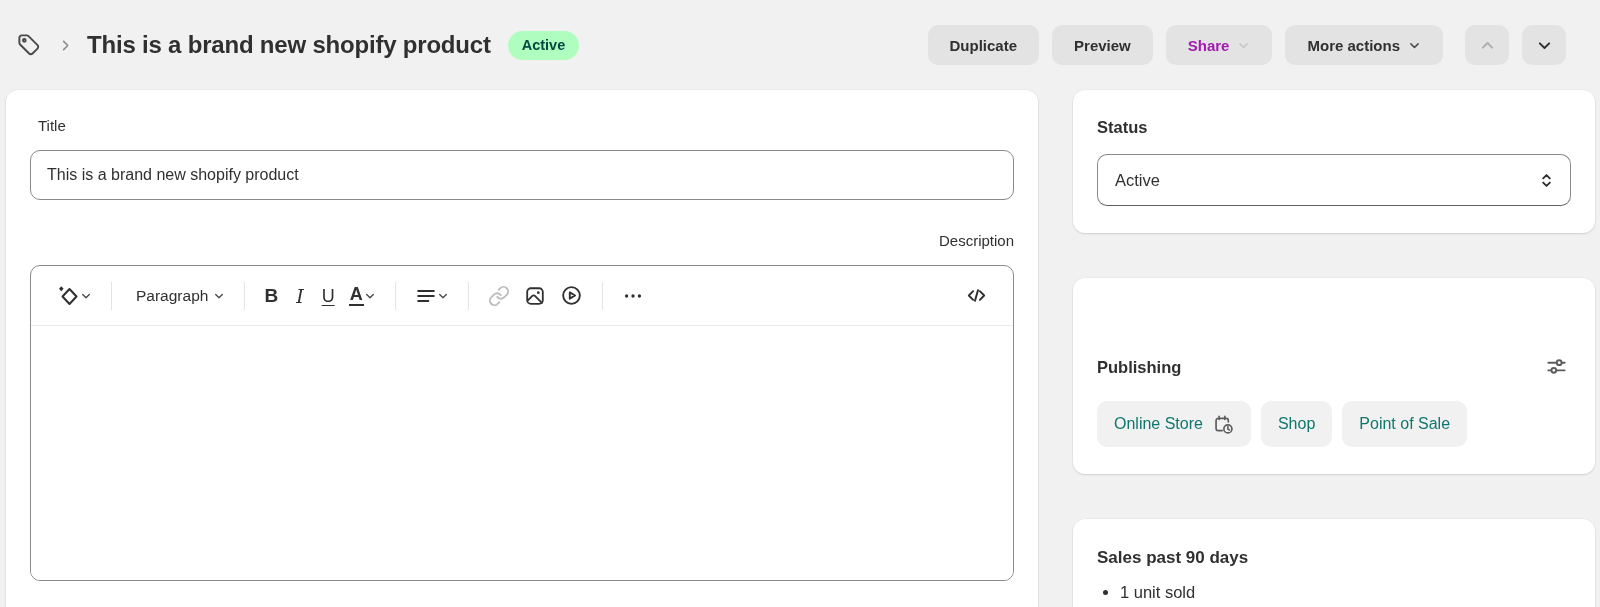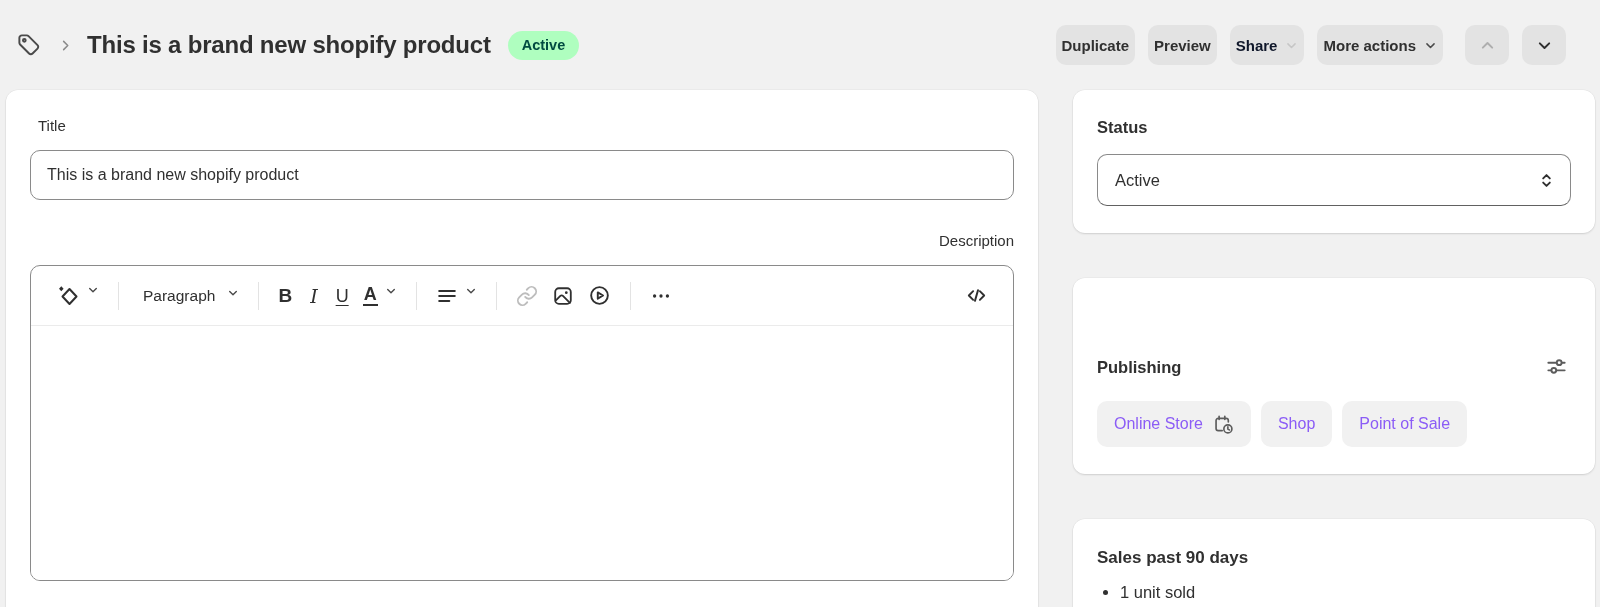--- a/index.html
+++ b/index.html
@@ -17,25 +17,25 @@
   .topbar { height: 90px; display: flex; align-items: center; padding: 0 34px 0 10px; }
   .topbar-left { display: flex; align-items: center; gap: 10px; flex: 1; min-width: 0; }
   .crumb-btn { width: 38px; height: 38px; display: flex; align-items: center; justify-content: center;
                background: transparent; border: none; border-radius: 10px; color: #4a4a4a; padding: 0; cursor: pointer; }
   .crumb-sep { color: #8a8a8a; }
   .page-title { font-size: 24px; font-weight: 700; letter-spacing: -0.2px; white-space: nowrap; margin-left: 4px; }
   .status-pill { background: #affebf; color: #014b40; font-size: 14.5px; font-weight: 600;
                  padding: 6px 14px; border-radius: 999px; margin-left: 7px; line-height: 17px; }
 
   .topbar-actions { display: flex; align-items: center; gap: 13px; }
-  .btn { height: 40px; display: inline-flex; align-items: center; gap: 8px; padding: 0 6px;
+  .btn { height: 40px; display: inline-flex; align-items: center; gap: 8px; padding: 0 22px;
          background: #e3e3e3; color: #303030; border: none; border-radius: 10px;
          font: 600 15px "Liberation Sans", sans-serif; cursor: pointer; white-space: nowrap; }
   .btn .caret { color: #4a4a4a; }
-  .btn.is-disabled { color: #0f172a; cursor: default; }
+  .btn.is-disabled { color: #a21caf; cursor: default; }
   .btn.is-disabled .caret { color: #c6c6c6; }
   .btn.icon-only { width: 44px; padding: 0; justify-content: center; }
   .pager { display: flex; gap: 13px; margin-left: 9px; }
   .chev-muted { color: #aeaeae; }
 
   
   .layout { display: flex; align-items: flex-start; gap: 35px; padding-left: 6px; }
   .card { background: #fff; border-radius: 12px;
           box-shadow: 0 1px 2px rgba(26,26,26,.13), 0 0 0 .5px rgba(26,26,26,.05); }
 
@@ -43,21 +43,21 @@
   .main-card { width: 1032px; height: 545px; padding: 26px 24px; }
   .field-label { font-size: 15px; line-height: 19px; margin: 0 0 15px 8px; }
   .text-input { width: 100%; height: 50px; border: 1px solid #8a8a8a; border-radius: 10px;
                 padding: 0 16px; font: 16px "Liberation Sans", sans-serif; color: #303030;
                 background: #fff; outline: none; }
   .desc-label { margin-top: 31px; text-align: right; }
 
   .editor { margin-top: 0px; border: 1px solid #8a8a8a; border-radius: 10px; height: 316px;
             display: flex; flex-direction: column; overflow: hidden; background: #fff; }
   .toolbar { height: 59px; flex: none; display: flex; align-items: center; padding: 0 18px; }
-  .tb-btn { display: inline-flex; gap: 7px; border: none; background: transparent;
+  .tb-btn { display: inline-flex; align-items: center; border: none; background: transparent;
             padding: 6px 7px; border-radius: 8px; color: #303030; cursor: pointer;
             font-family: "Liberation Sans", sans-serif; }
   .tb-btn.is-disabled { color: #bdbdbd; cursor: default; }
   .tb-divider { width: 1px; height: 28px; background: #e3e3e3; margin: 0 12px; flex: none; }
   .tb-caret { color: #4a4a4a; }
   .paragraph-label { font-size: 15.5px; padding: 0 5px; color: #303030; }
   .glyph-b { font-size: 19px; font-weight: 800; line-height: 20px; }
   .glyph-i { font-family: "DejaVu Serif", serif; font-style: italic; font-size: 19px; line-height: 20px; padding: 0 4px; }
   .glyph-u { font-size: 18px; line-height: 20px; text-decoration: underline; text-underline-offset: 3px; }
   .glyph-a { font-size: 18px; font-weight: 600; line-height: 18px; border-bottom: 2.5px solid #303030; padding: 0 1px 1px; }
@@ -72,21 +72,21 @@
                    border-radius: 10px; display: flex; align-items: center; justify-content: space-between;
                    padding: 0 14px 0 17px; font-size: 16.5px; cursor: pointer; background: #fff; }
   .updown { color: #303030; }
 
   .pub-head { display: flex; align-items: center; justify-content: space-between; margin-bottom: 20px; margin-top: 47px; }
   .ghost-icon-btn { border: none; background: transparent; padding: 3px; color: #5c5c5c;
                     border-radius: 8px; cursor: pointer; }
   .chip-row { display: flex; gap: 10px; }
   .chip { display: inline-flex; align-items: center; gap: 10px; background: #f1f1f1; border: none;
           border-radius: 10px; padding: 0 17px; height: 46px; font: 16px "Liberation Sans", sans-serif;
-          color: #8b5cf6; cursor: pointer; white-space: nowrap; }
+          color: #0f766e; cursor: pointer; white-space: nowrap; }
   .chip-icon { color: #5c5c5c; }
 
   .sales-heading { font-size: 17px; font-weight: 700; margin-top: 2px; }
   .sales-list { margin: 15px 0 0; padding-left: 23px; font-size: 16.5px; }
   .sales-list li { margin-bottom: 13px; }
 </style>
 </head>
 <body>
 
 <header class="topbar">

